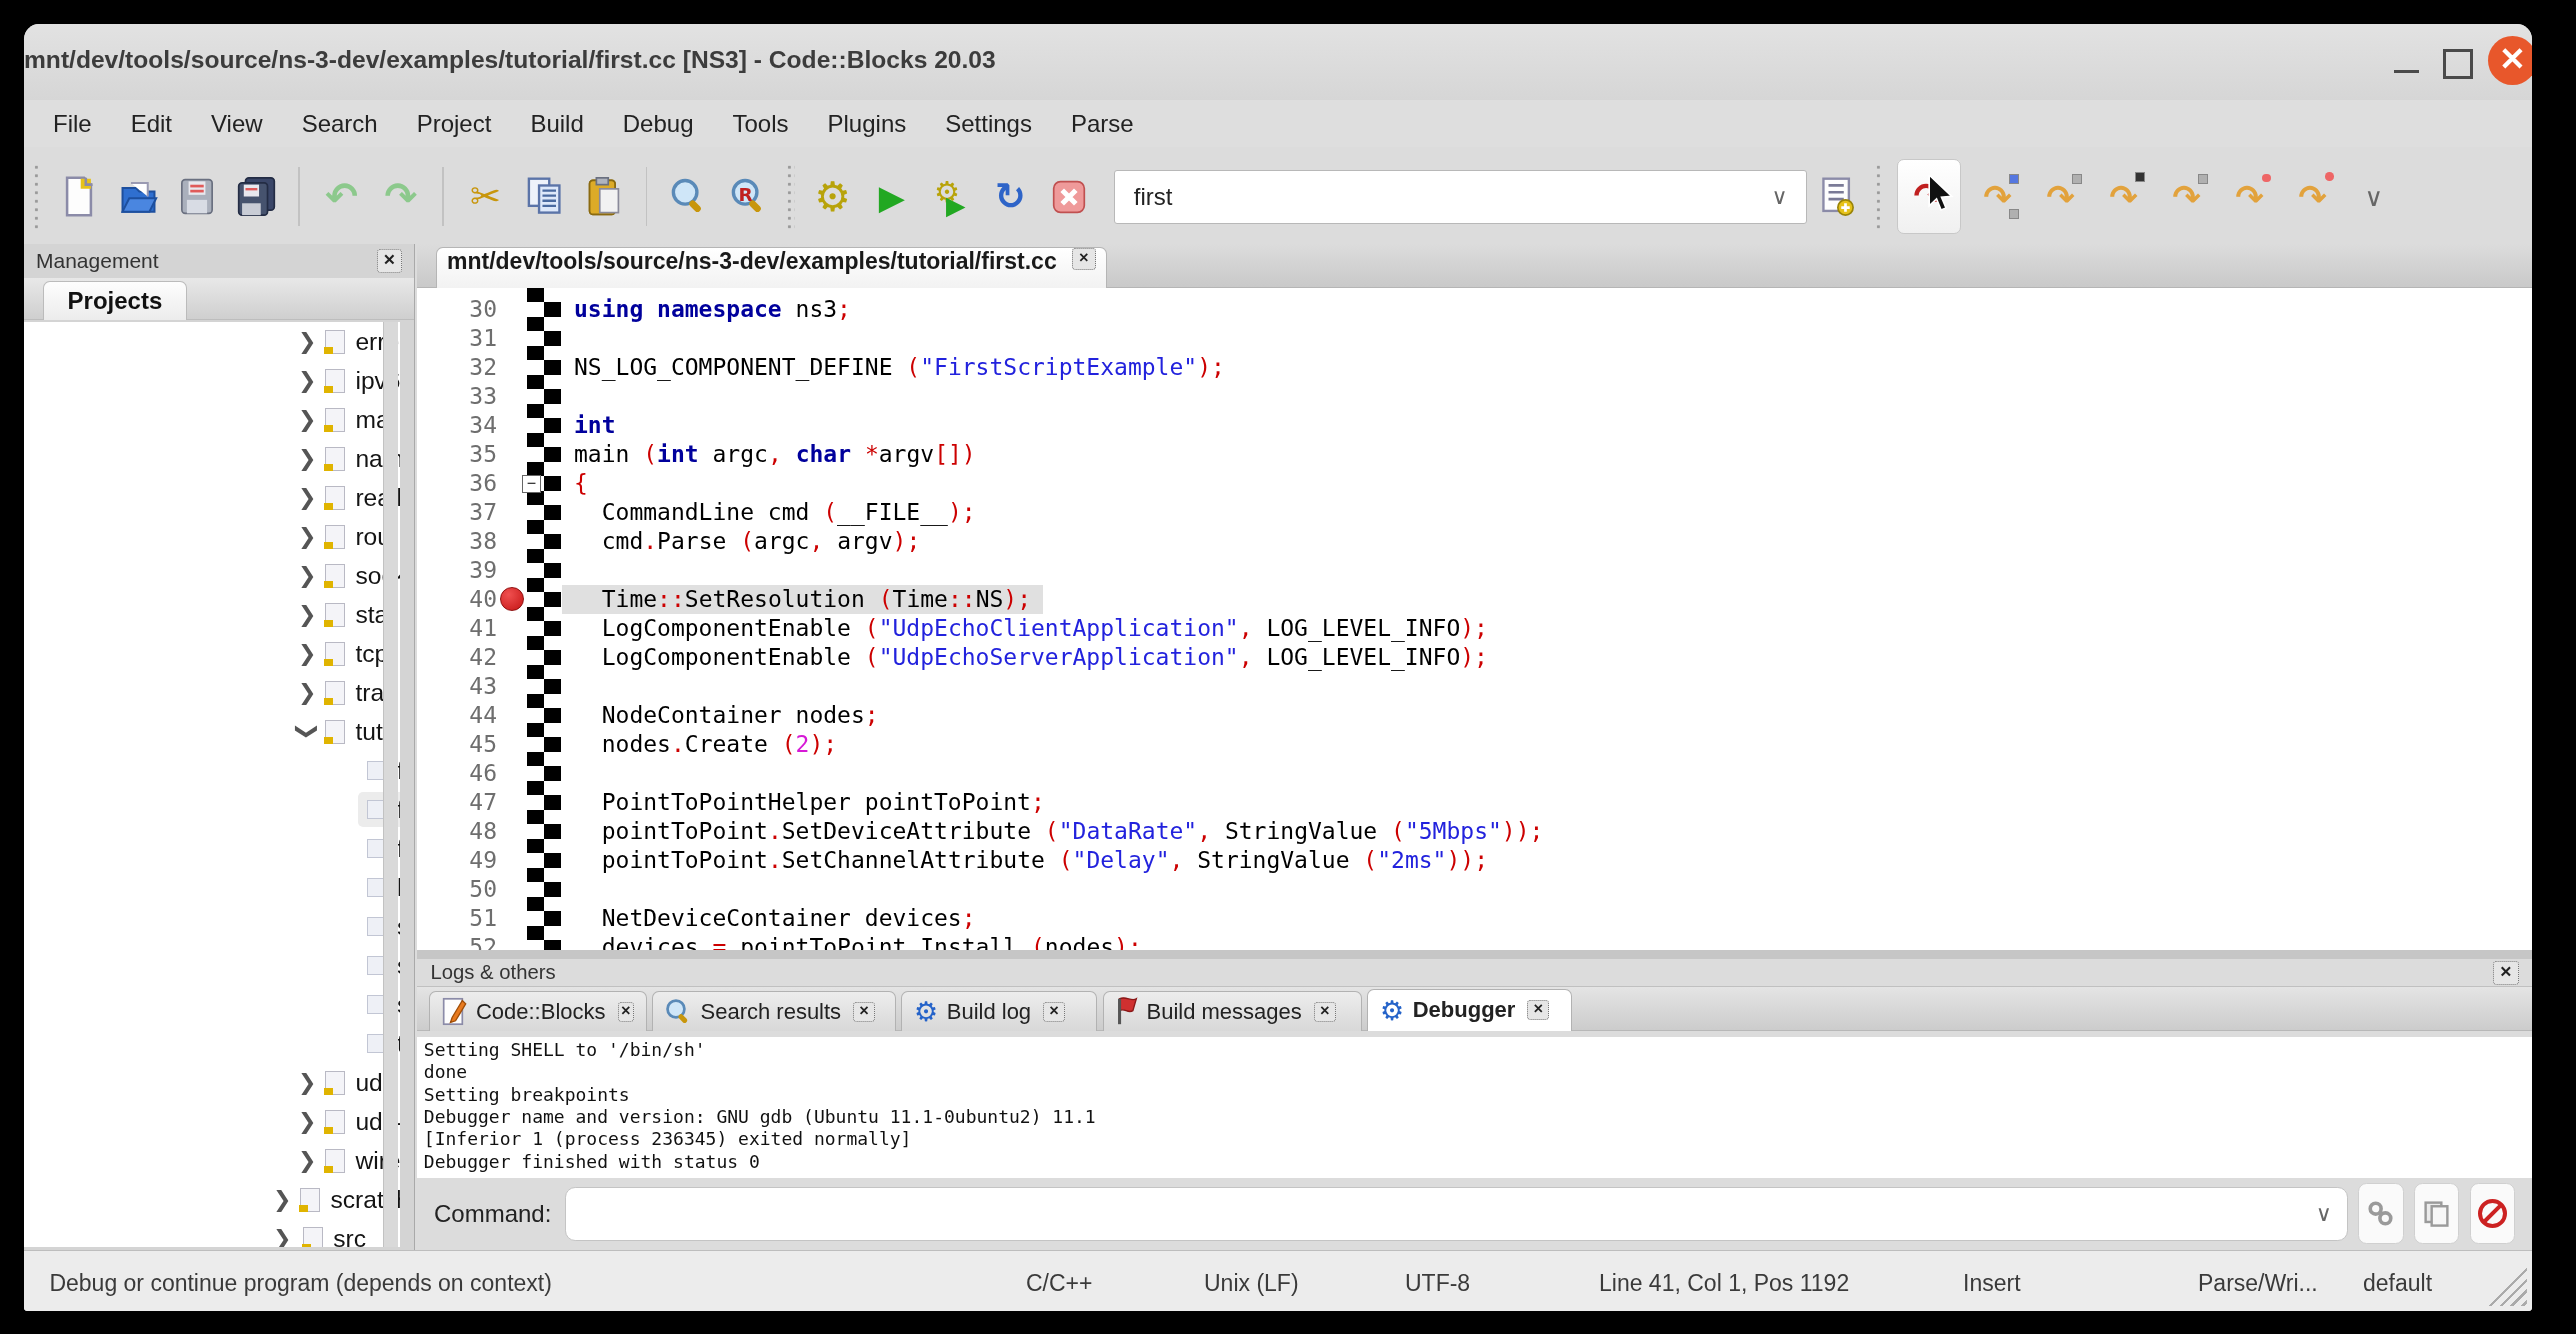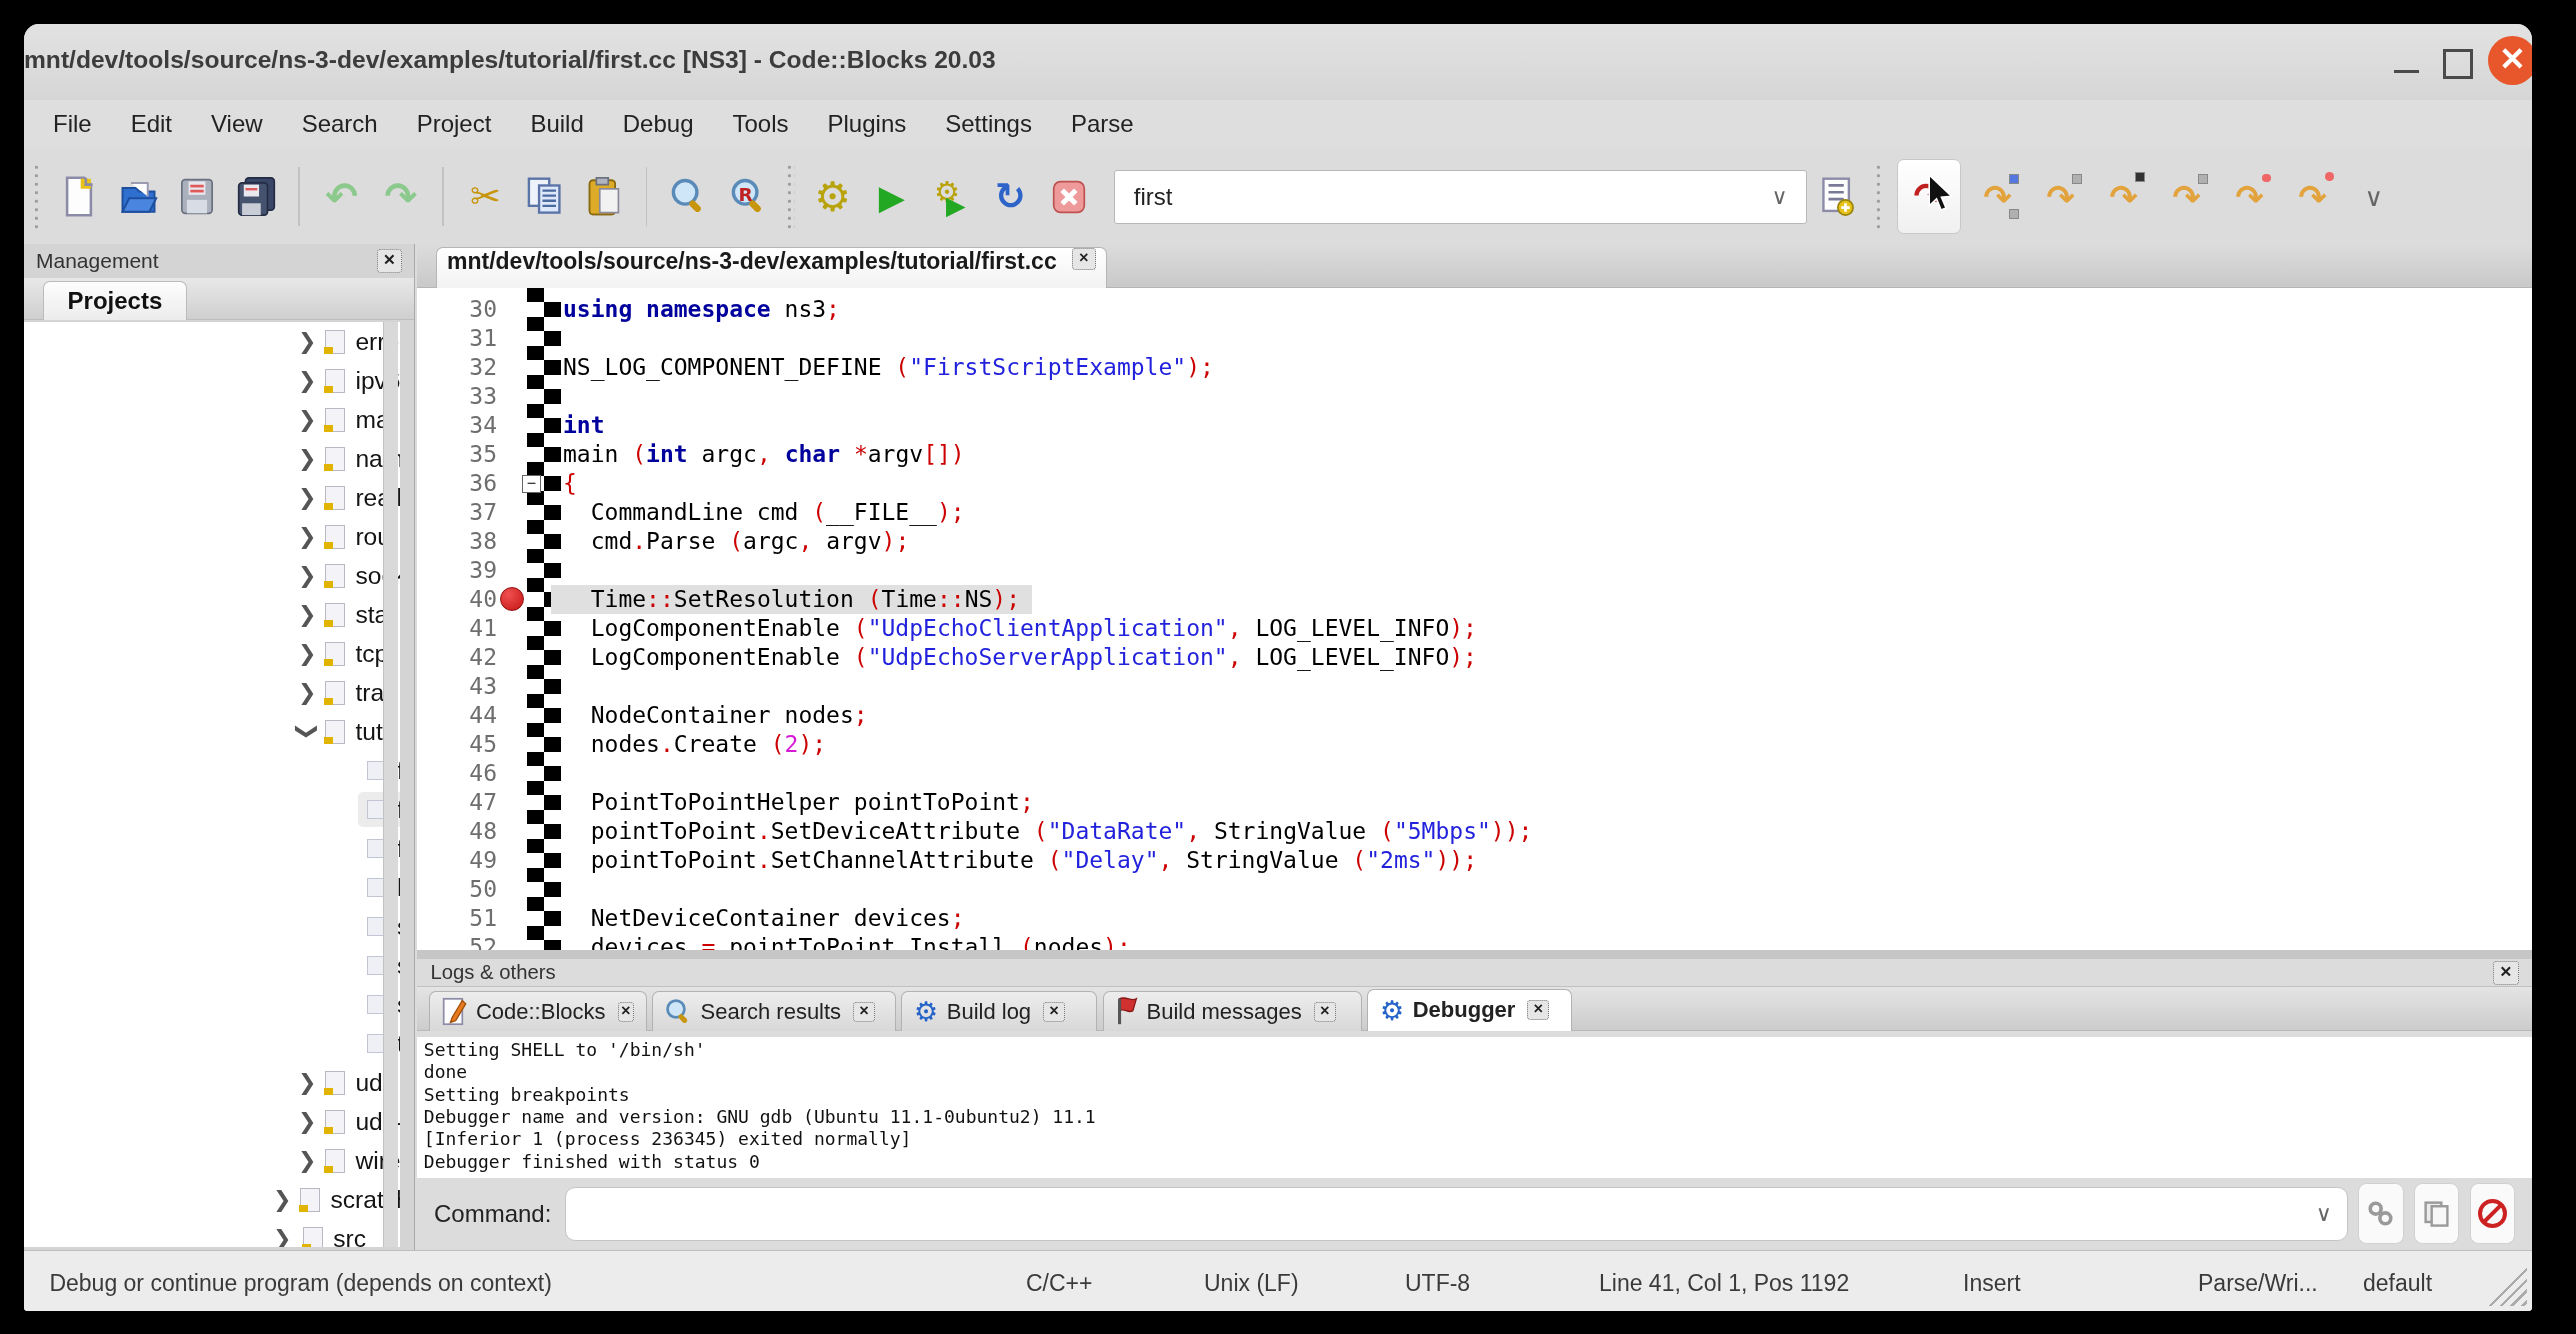--- a/index.html
+++ b/index.html
@@ -60,21 +60,21 @@
   .ed-tab { position:absolute; left:19px; top:2.5px; height:41px; background:linear-gradient(#ffffff,#f2f2f2); border:1.7px solid #b5b5b5;
             border-bottom:none; border-radius:6.8px 6.8px 0 0; display:flex; align-items:flex-start; padding:0 10px; }
   .ed-tab-label { font-size:23px; font-weight:bold; color:#1a1a1a; margin-right:15.2px; }
   .editor { position:absolute; left:393px; top:264px; width:2115px; height:662px; background:#fff; overflow:hidden; }
   .checker { position:absolute; left:110px; top:0; width:34px; height:100%;
              background-image:repeating-linear-gradient(#000 0 14.4px,#fff 14.4px 29px),repeating-linear-gradient(#fff 0 14.4px,#000 14.4px 29px);
              background-size:17px 100%,17px 100%; background-position:0 0,17px 0; background-repeat:repeat-y; }
   .codepane { position:absolute; left:0; top:6.8px; width:100%; }
   .cl { position:relative; height:29px; font-family:"DejaVu Sans Mono","Liberation Mono",monospace; font-size:23px; line-height:29px; white-space:pre; }
   .ln { position:absolute; left:0; width:80px; text-align:right; color:#6e6e6e; }
-  .codetext { position:absolute; left:134px; padding:0 12px; }
+  .codetext { position:absolute; left:145px; padding:0 12px; }
   .cl.hl .codetext { background:#e0e0e0; }
   .bp { position:absolute; left:83px; top:2.5px; width:24px; height:24px; border-radius:50%;
         background:radial-gradient(circle at 35% 30%,#f05050,#c41414); border:0.8px solid #901010; }
   .fold { position:absolute; left:105px; top:6px; width:18.6px; height:18.6px; background:#fff; border:1.7px solid #666;
           font-size:15.2px; line-height:14.4px; text-align:center; color:#333; font-family:"DejaVu Sans Mono",monospace; }
   .k { color:#00009c; font-weight:bold; } .p { color:#000; } .r { color:#cc0000; } .s { color:#2222dd; } .n { color:#d619d6; }
   
   .splitter { position:absolute; left:393px; top:926px; width:2115px; height:8.5px; background:#c6c6c6; }
   .logs { position:absolute; left:393px; top:935px; width:2115px; height:291px; background:#dcdcdc; }
   .logs-head { height:28px; display:flex; align-items:center; padding:0 13.5px; font-size:20.3px; color:#333; border-bottom:1.7px solid #c0c0c0; }

